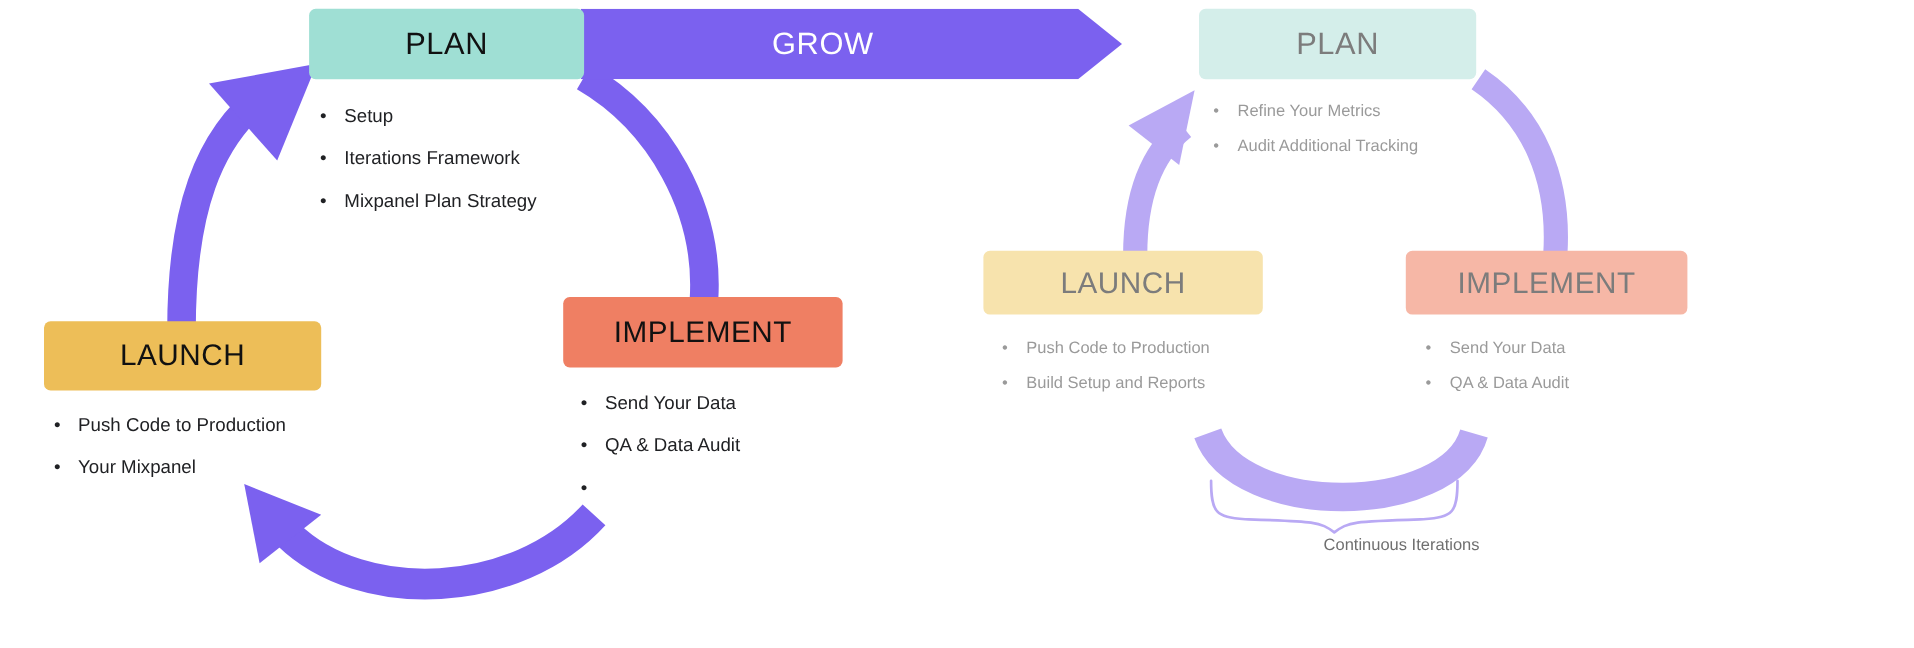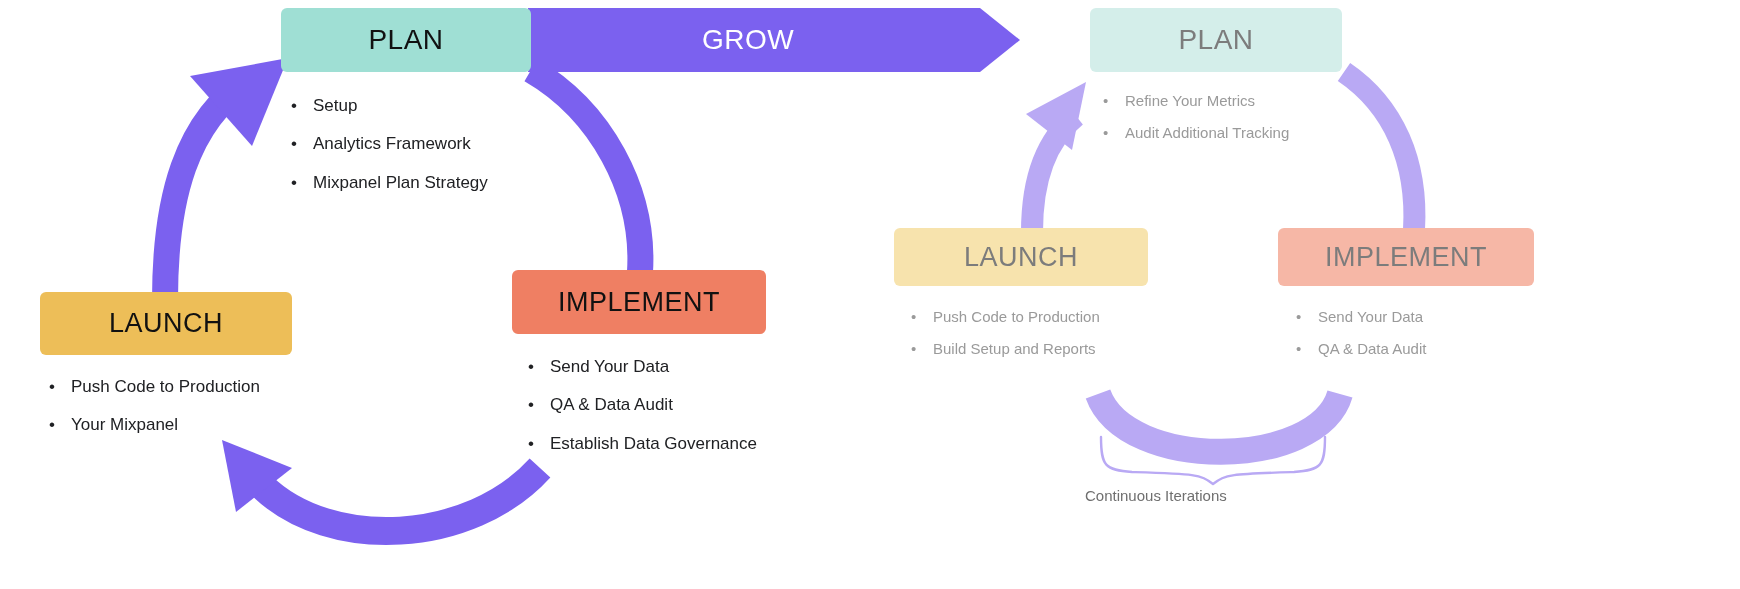--- a/index.html
+++ b/index.html
@@ -124,21 +124,21 @@
     font-size: 28px;
     letter-spacing: 0.5px;
     text-align: right;
   }
   
   #continuous-caption {
     position: absolute;
     left: 1085px;
     top: 487px;
     width: 260px;
-    text-align: left;
+    text-align: right;
     font-size: 15px;
     color: #6f6f6f;
   }
 </style>
 </head>
 <body>
 
 <div id="canvas">
 
   <svg id="arrows" viewBox="0 0 1740 589">
@@ -194,21 +194,21 @@
 
   <div class="phase active" id="plan-left">
     <div class="phase-header">PLAN</div>
     <ul class="phase-bullets">
       <li>
         <span class="bullet-dot">•</span>
         <span>Setup</span>
       </li>
       <li>
         <span class="bullet-dot">•</span>
-        <span>Analytics Framework</span>
+        <span>Iterations Framework</span>
       </li>
       <li>
         <span class="bullet-dot">•</span>
         <span>Mixpanel Plan Strategy</span>
       </li>
     </ul>
   </div>
 
   <div class="phase active" id="launch-left">
     <div class="phase-header">LAUNCH</div>
@@ -230,21 +230,20 @@
       <li>
         <span class="bullet-dot">•</span>
         <span>Send Your Data</span>
       </li>
       <li>
         <span class="bullet-dot">•</span>
         <span>QA &amp; Data Audit</span>
       </li>
       <li>
         <span class="bullet-dot">•</span>
-        <span>Establish Data Governance</span>
       </li>
     </ul>
   </div>
 
   <div class="phase faded" id="plan-right">
     <div class="phase-header">PLAN</div>
     <ul class="phase-bullets">
       <li>
         <span class="bullet-dot">•</span>
         <span>Refine Your Metrics</span>

